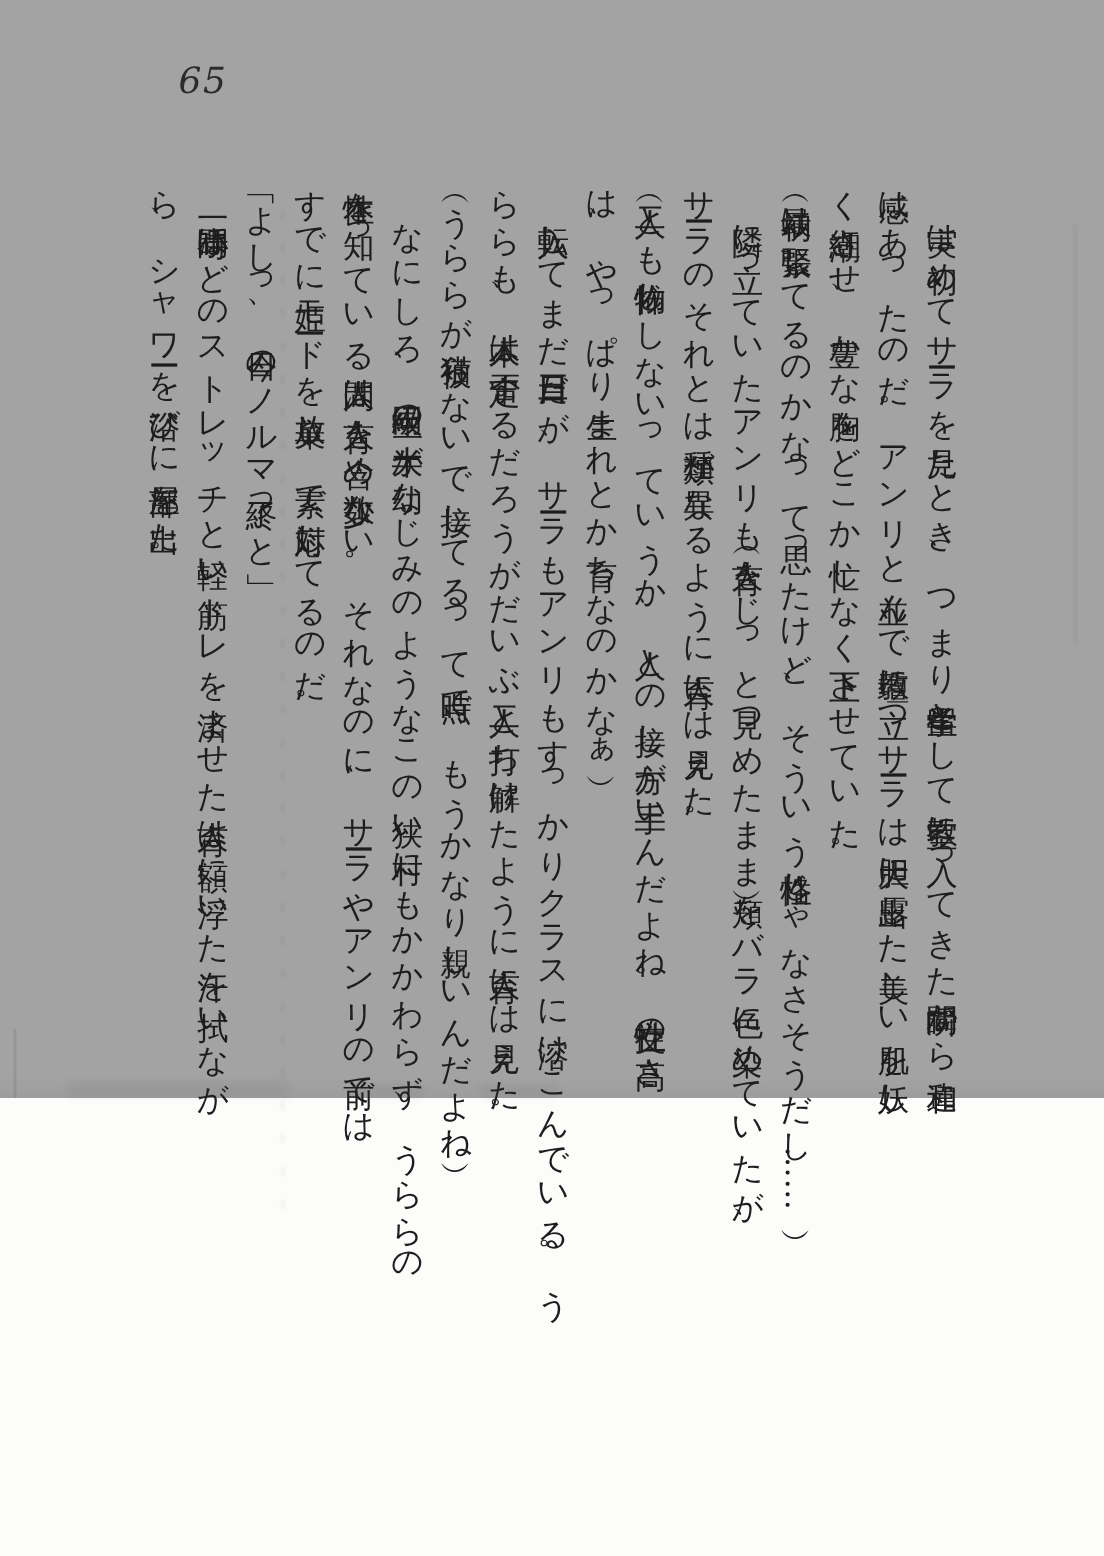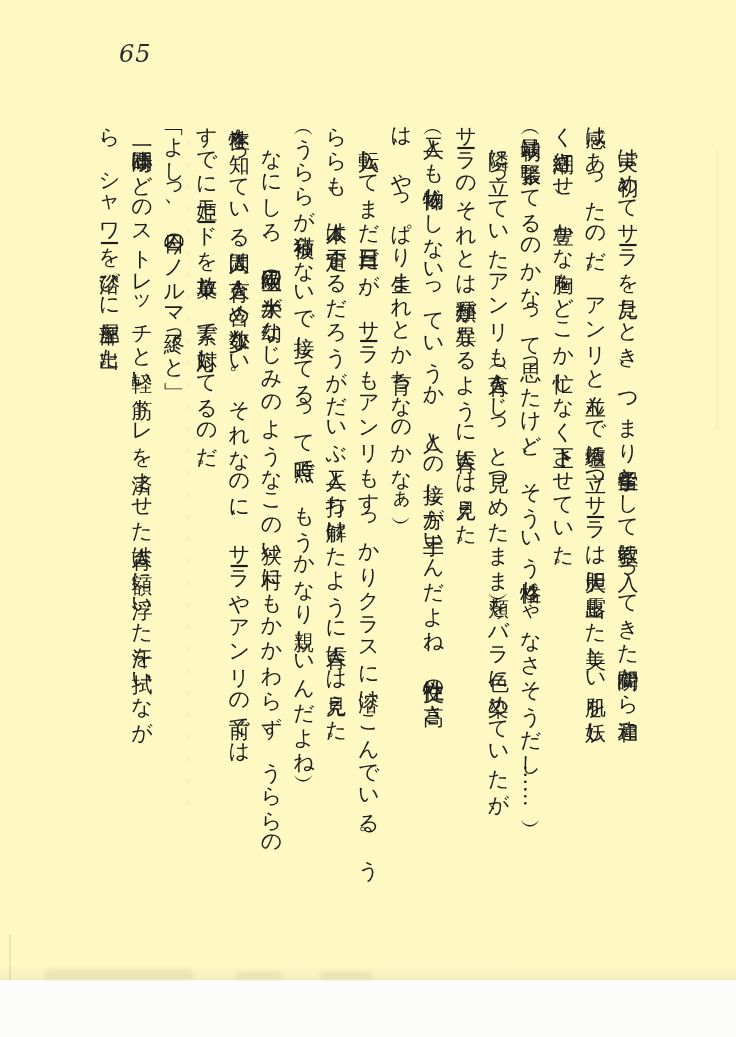--- a/index.html
+++ b/index.html
@@ -9,22 +9,22 @@
     height: 1037px;
     overflow: hidden;
   }
   body {
     background: #fcfcfb;
     font-family: "DejaVu Serif", "Liberation Serif", serif;
   }
   .page {
     position: relative;
     width: 736px;
-    height: 980px;
-    background: #fef9c3;
+    height: 732px;
+    background: #a3a3a3;
   }
   .page-number {
     position: absolute;
     left: 119px;
     top: 40px;
     font-size: 24px;
     font-style: italic;
     color: #2b2b2b;
     letter-spacing: 1px;
   }

